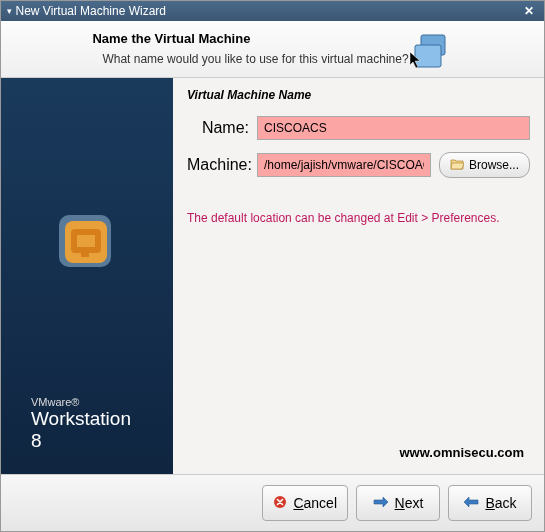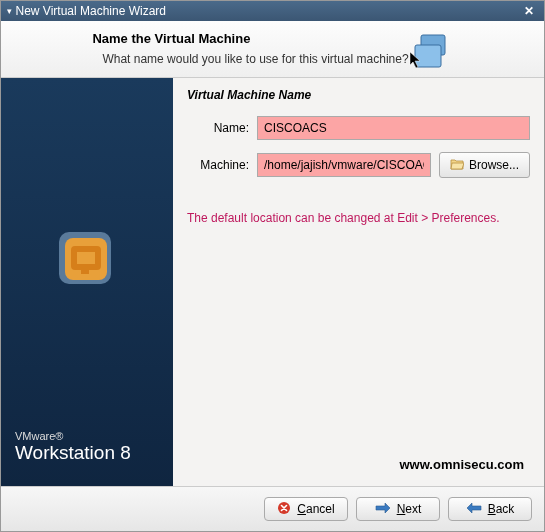--- a/index.html
+++ b/index.html
@@ -72,21 +72,21 @@
       display: flex;
       overflow: hidden;
     }
     .sidebar {
       width: 172px;
       background: linear-gradient(#1a3a5c, #0f2540);
       color: #fff;
       display: flex;
       flex-direction: column;
       justify-content: center;
-      padding: 12px 0;
+      padding: 12px 16px;
     }
     .sidebar-logo {
       flex: 1;
       display: flex;
       align-items: center;
       justify-content: center;
     }
     .sidebar-branding {
       padding: 0 14px 10px;
     }
@@ -114,36 +114,36 @@
     }
     .form-row {
       display: flex;
       align-items: center;
       margin-bottom: 12px;
     }
     .form-label {
       width: 70px;
       text-align: right;
       padding-right: 8px;
-      font-size: 12px;
+      font-size: 16px;
     }
     .text-input {
       flex: 1;
       border: 1px solid #aaa;
       background: #fca5a5;
       padding: 3px 6px;
       font-size: 12px;
       height: 24px;
     }
     .browse-btn {
       margin-left: 8px;
       height: 26px;
       padding: 12px 10px;
       border: 1px solid #aaa;
-      border-radius: 3px;
+      border-radius: 11px;
       background: linear-gradient(#fdfdfd, #e4e4e4);
       font-size: 12px;
       cursor: pointer;
       display: inline-flex;
       align-items: center;
       gap: 5px;
     }
     .hint {
       font-size: 12px;
       margin-top: 21px;
@@ -158,26 +158,26 @@
     }
     .footer {
       background: linear-gradient(#f7f7f7, #e6e6e6);
       border-top: 1px solid #ccc;
       padding: 10px 12px;
       display: flex;
       justify-content: flex-end;
       gap: 8px;
     }
     .btn {
-      height: 24px;
+      height: 36px;
       min-width: 84px;
       border: 1px solid #aaa;
       border-radius: 4px;
       background: linear-gradient(#fdfdfd, #e4e4e4);
-      font-size: 12px;
+      font-size: 14px;
       cursor: pointer;
       display: inline-flex;
       align-items: center;
       justify-content: center;
       gap: 6px;
       padding: 0 10px;
     }
     .btn .underline {
       text-decoration: underline;
     }

